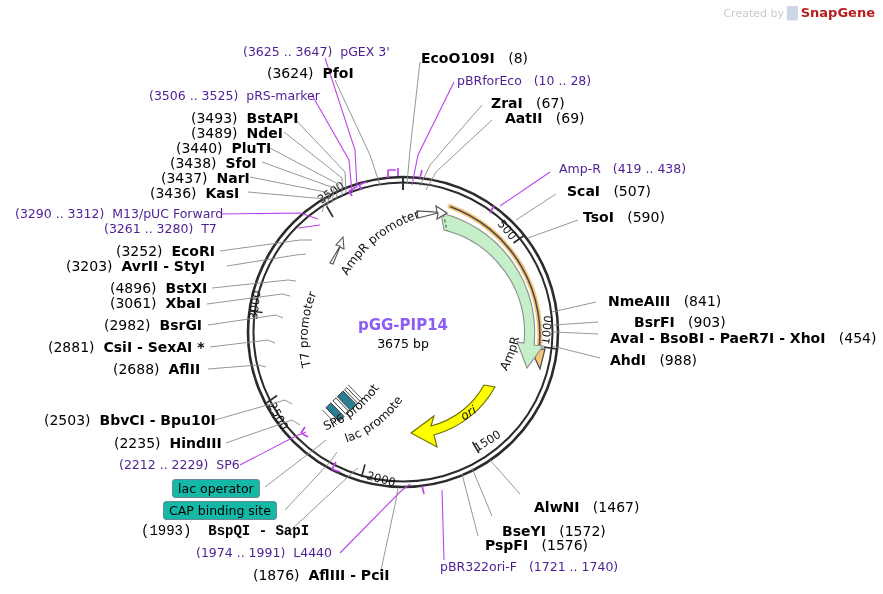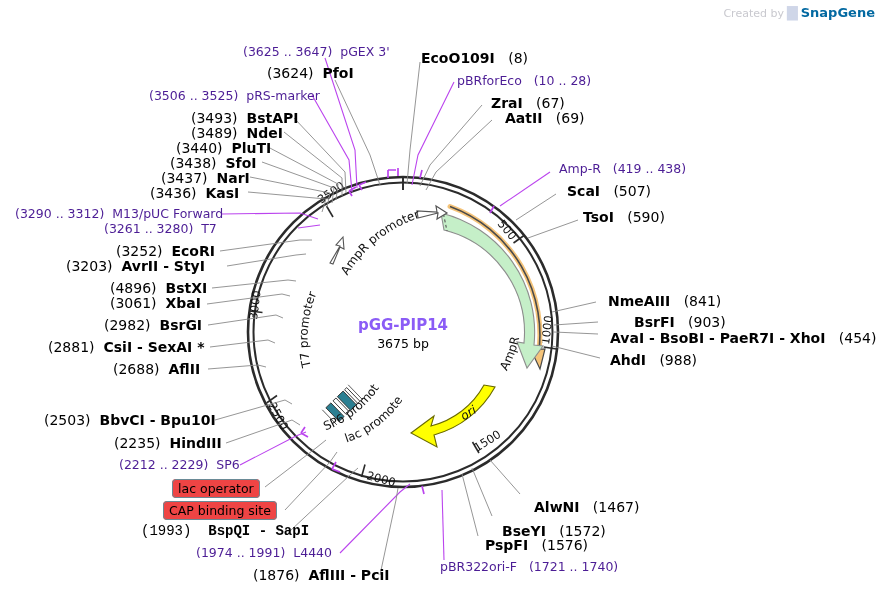--- a/index.html
+++ b/index.html
@@ -9,31 +9,31 @@
     font-family:"DejaVu Sans","Liberation Sans",sans-serif;
     position:relative;overflow:hidden;
   }
   #map{position:absolute;left:0;top:0;width:883px;height:594px;}
   .lbl{position:absolute;white-space:nowrap;line-height:1.05;}
   .enz{font-size:14px;color:#000;}
   .enz .pos{font-weight:normal;color:#000;}
   .enz .nm{font-weight:bold;}
   .feat{font-size:12.5px;color:#4c1d95;}
   .box{
-    font-size:12.5px;color:#000;background:#ef4444;
+    font-size:12.5px;color:#000;background:#14b8a6;
     border:1px solid #6a8a96;border-radius:4px;
     padding:1px 5px;
   }
   .wm{
     position:absolute;right:8px;top:4px;
     font-size:11px;color:#c9c9cf;
     font-family:"DejaVu Sans","Liberation Sans",sans-serif;
     display:flex;align-items:flex-end;gap:3px;
   }
-  .wm .brand{font-size:13px;font-weight:bold;color:#0369a1;}
+  .wm .brand{font-size:13px;font-weight:bold;color:#b91c1c;}
   .wm .mark{color:#cfd6e8;font-size:14px;}
 </style>
 </head>
 <body>
 
 <svg id="map" viewBox="0 0 883 594">
   <defs>
     <style>
       .bb{fill:none;stroke:#2b2b2b;}
       .tick{stroke:#2b2b2b;stroke-width:1.6;}

